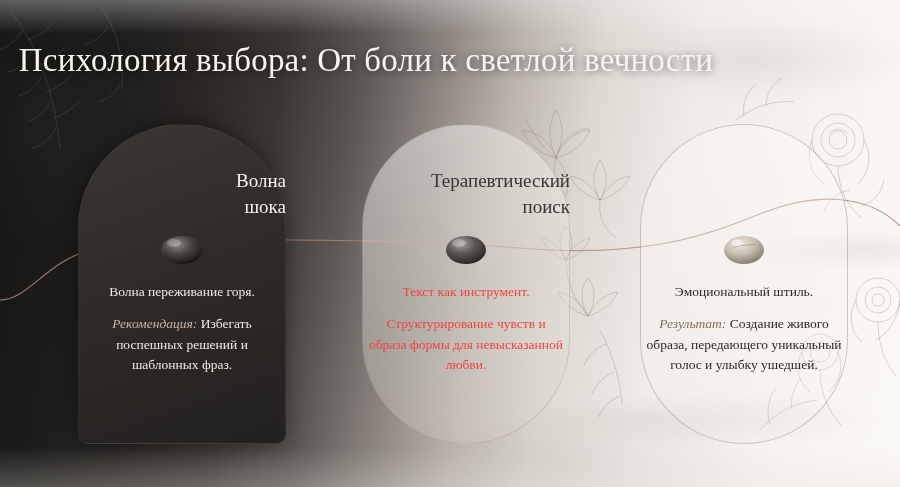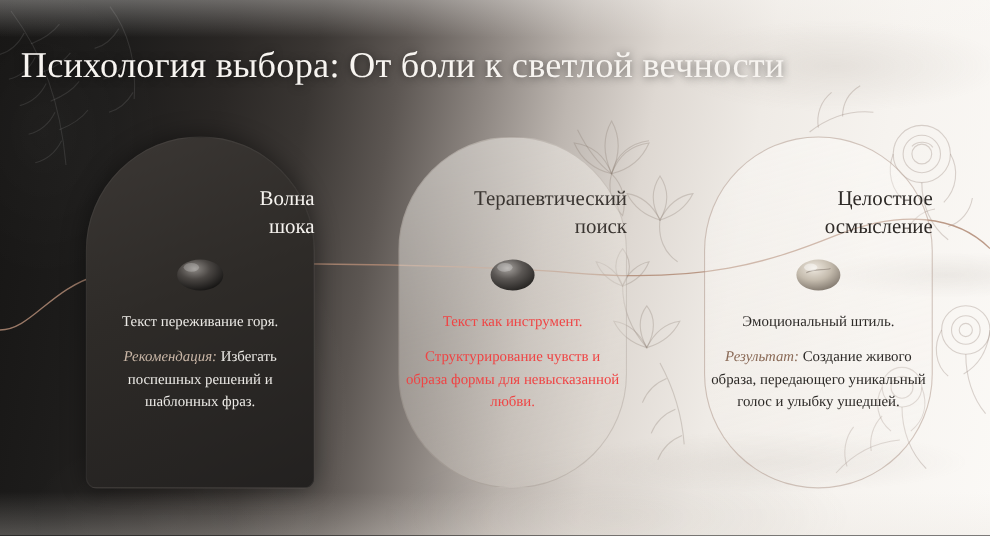--- a/index.html
+++ b/index.html
@@ -263,21 +263,21 @@
         <radialGradient id="pg1" cx="38%" cy="30%" r="75%">
           <stop offset="0%" stop-color="#8e8a86"></stop>
           <stop offset="45%" stop-color="#4a4643"></stop>
           <stop offset="100%" stop-color="#141312"></stop>
         </radialGradient>
       </defs>
       <ellipse cx="23" cy="18" rx="21" ry="14" fill="url(#pg1)"></ellipse>
       <ellipse cx="15" cy="11" rx="7" ry="4" fill="rgba(255,255,255,0.22)"></ellipse>
     </svg>
     <div class="body on-dark">
-      <p><span>Текст переживание горя.</span></p>
+      <p><span>Волна переживание горя.</span></p>
       <p><span class="lead">Рекомендация:</span><span> Избегать поспешных решений и шаблонных фраз.</span></p>
     </div>
   </div>
 
   <div class="col col-2">
     <div class="panel panel-2"></div>
     <div class="stage-head on-mid">
       <span style="white-space: pre-line;">Терапевтический
 поиск</span>
     </div>
@@ -293,24 +293,20 @@
       <ellipse cx="16" cy="11" rx="7" ry="4" fill="rgba(255,255,255,0.26)"></ellipse>
     </svg>
     <div class="body on-mid">
       <p><span>Текст как инструмент.</span></p>
       <p><span>Структурирование чувств и образа формы для невысказанной любви.</span></p>
     </div>
   </div>
 
   <div class="col col-3">
     <div class="panel panel-3"></div>
-    <div class="stage-head on-light">
-      <span style="white-space: pre-line;">Целостное
-осмысление</span>
-    </div>
     <svg class="pebble" viewBox="0 0 46 34">
       <defs>
         <radialGradient id="pg3" cx="40%" cy="28%" r="78%">
           <stop offset="0%" stop-color="#efe9e0"></stop>
           <stop offset="50%" stop-color="#c5bcae"></stop>
           <stop offset="100%" stop-color="#7d746a"></stop>
         </radialGradient>
       </defs>
       <ellipse cx="23" cy="18" rx="20" ry="14" fill="url(#pg3)"></ellipse>
       <path d="M12,16 C18,12 28,14 34,12" stroke="rgba(110,100,90,0.45)" fill="none" stroke-width="1"></path>

